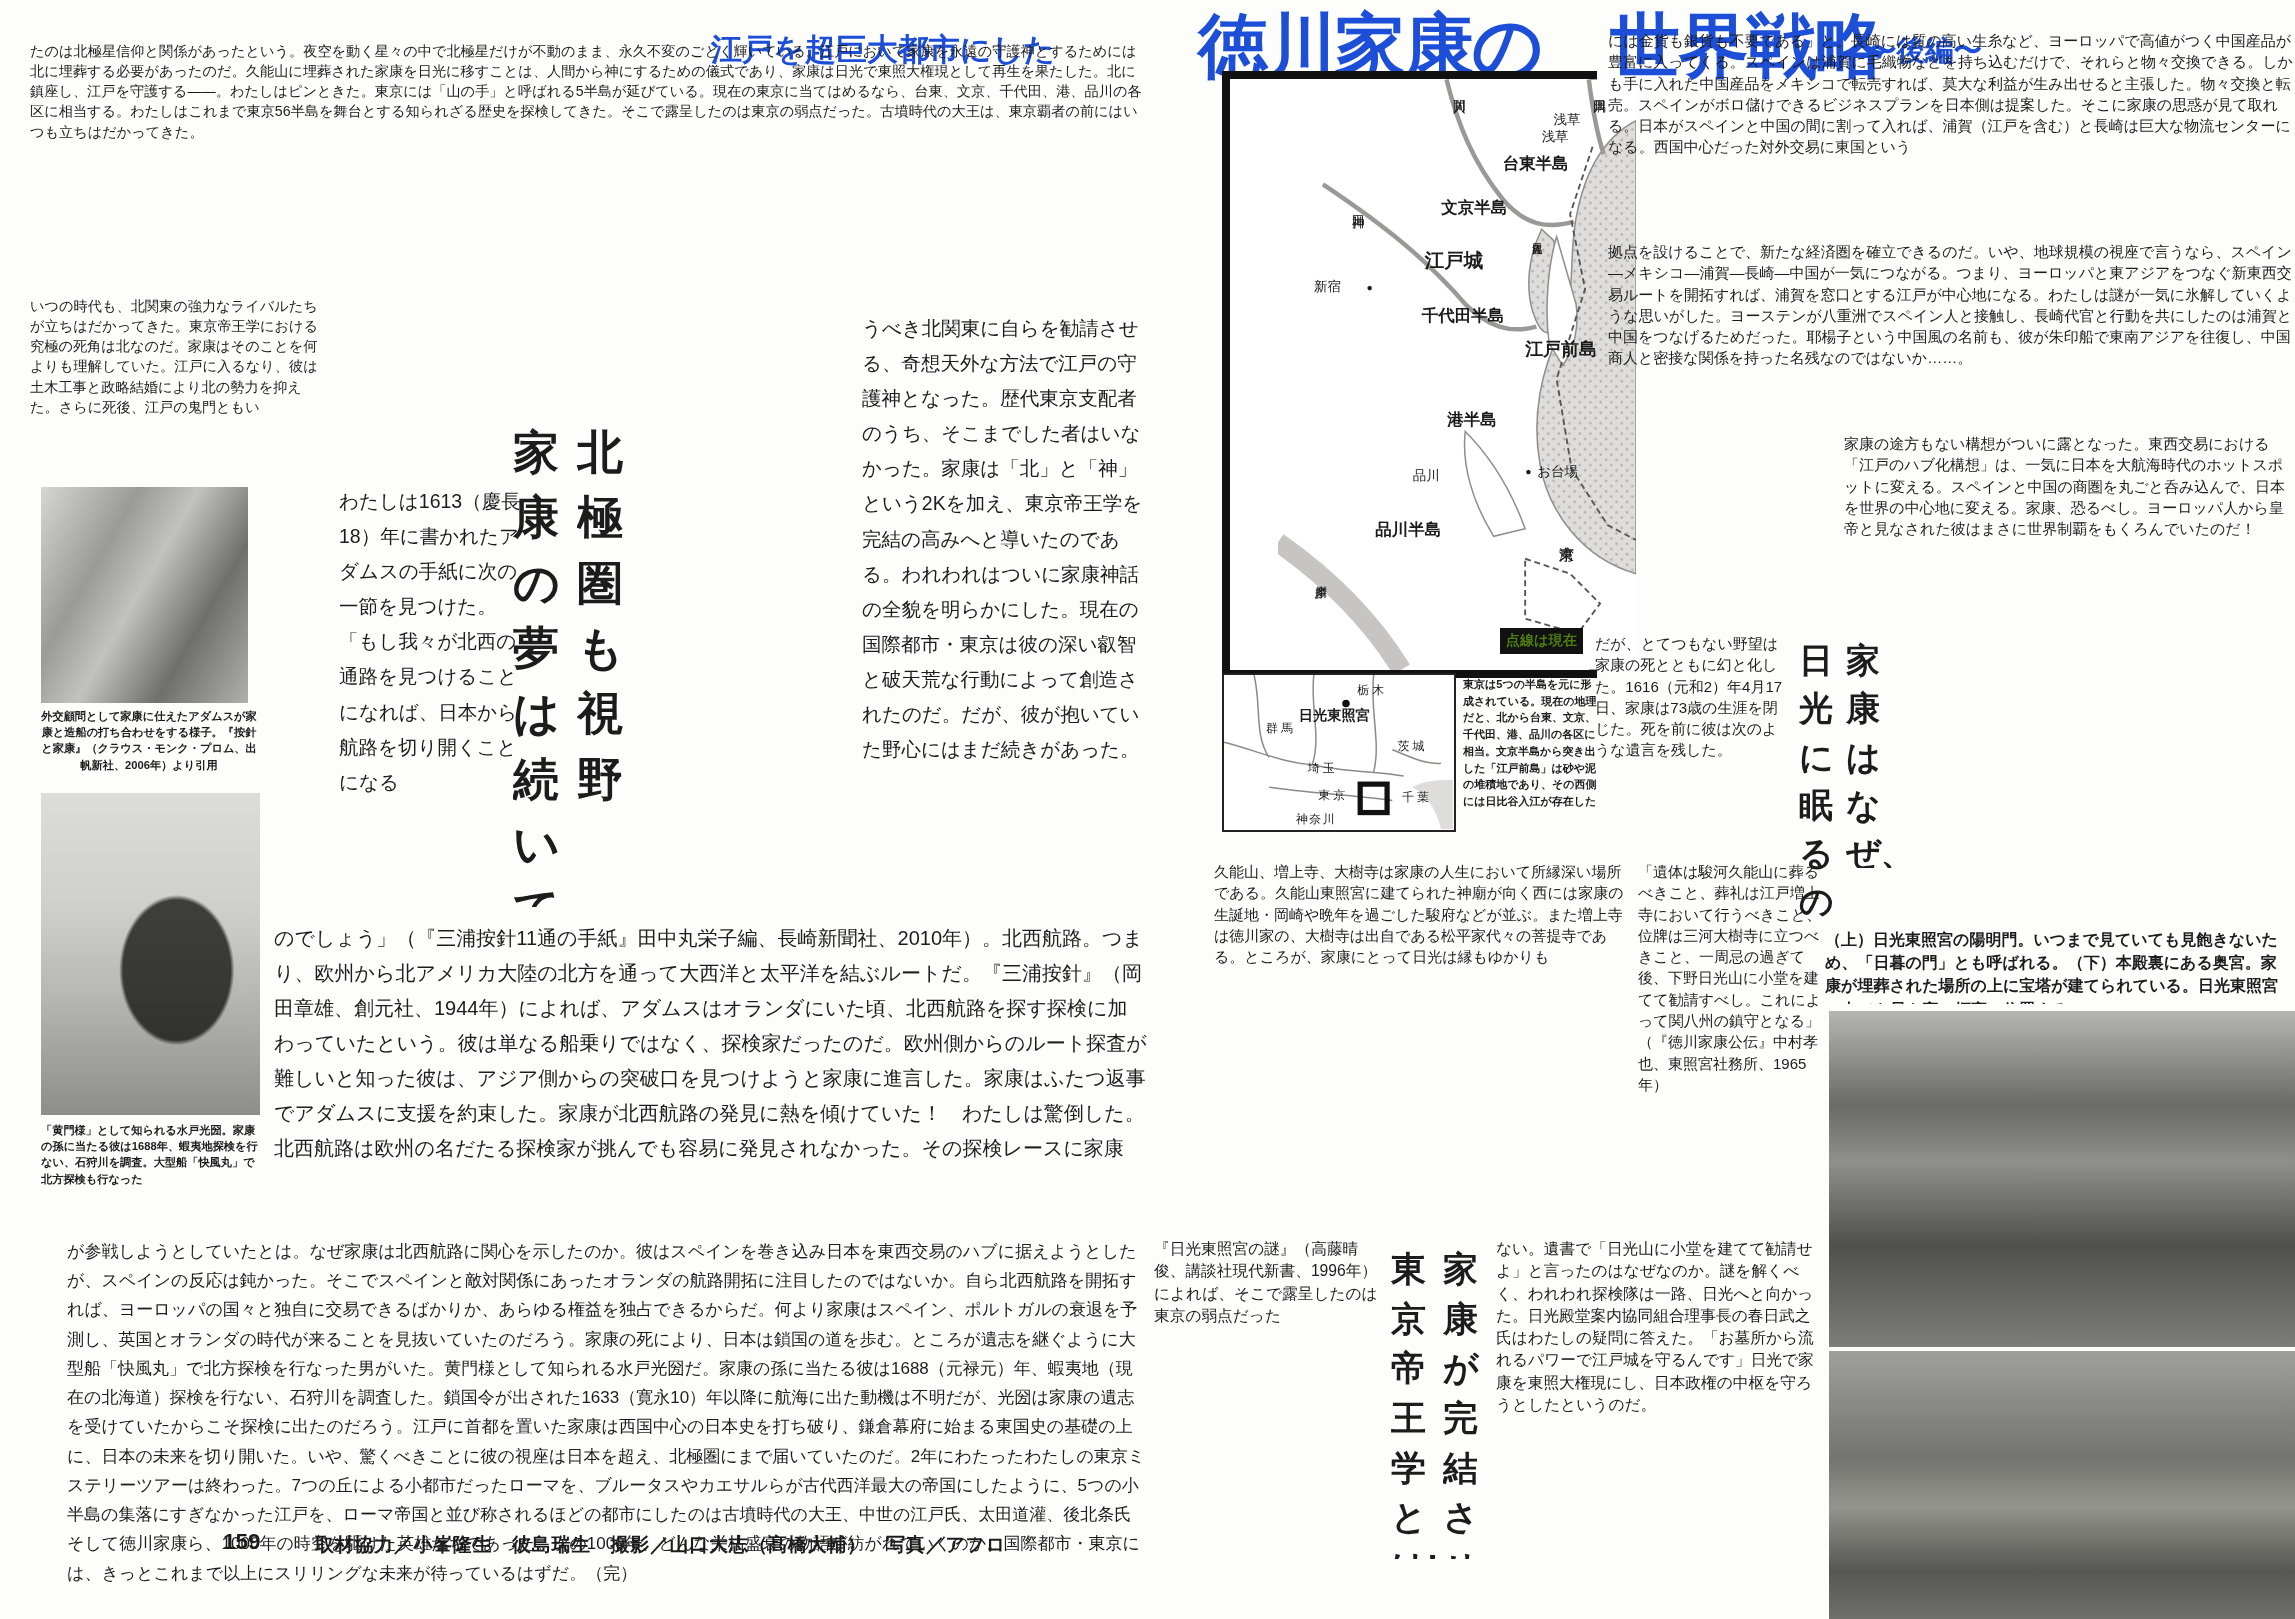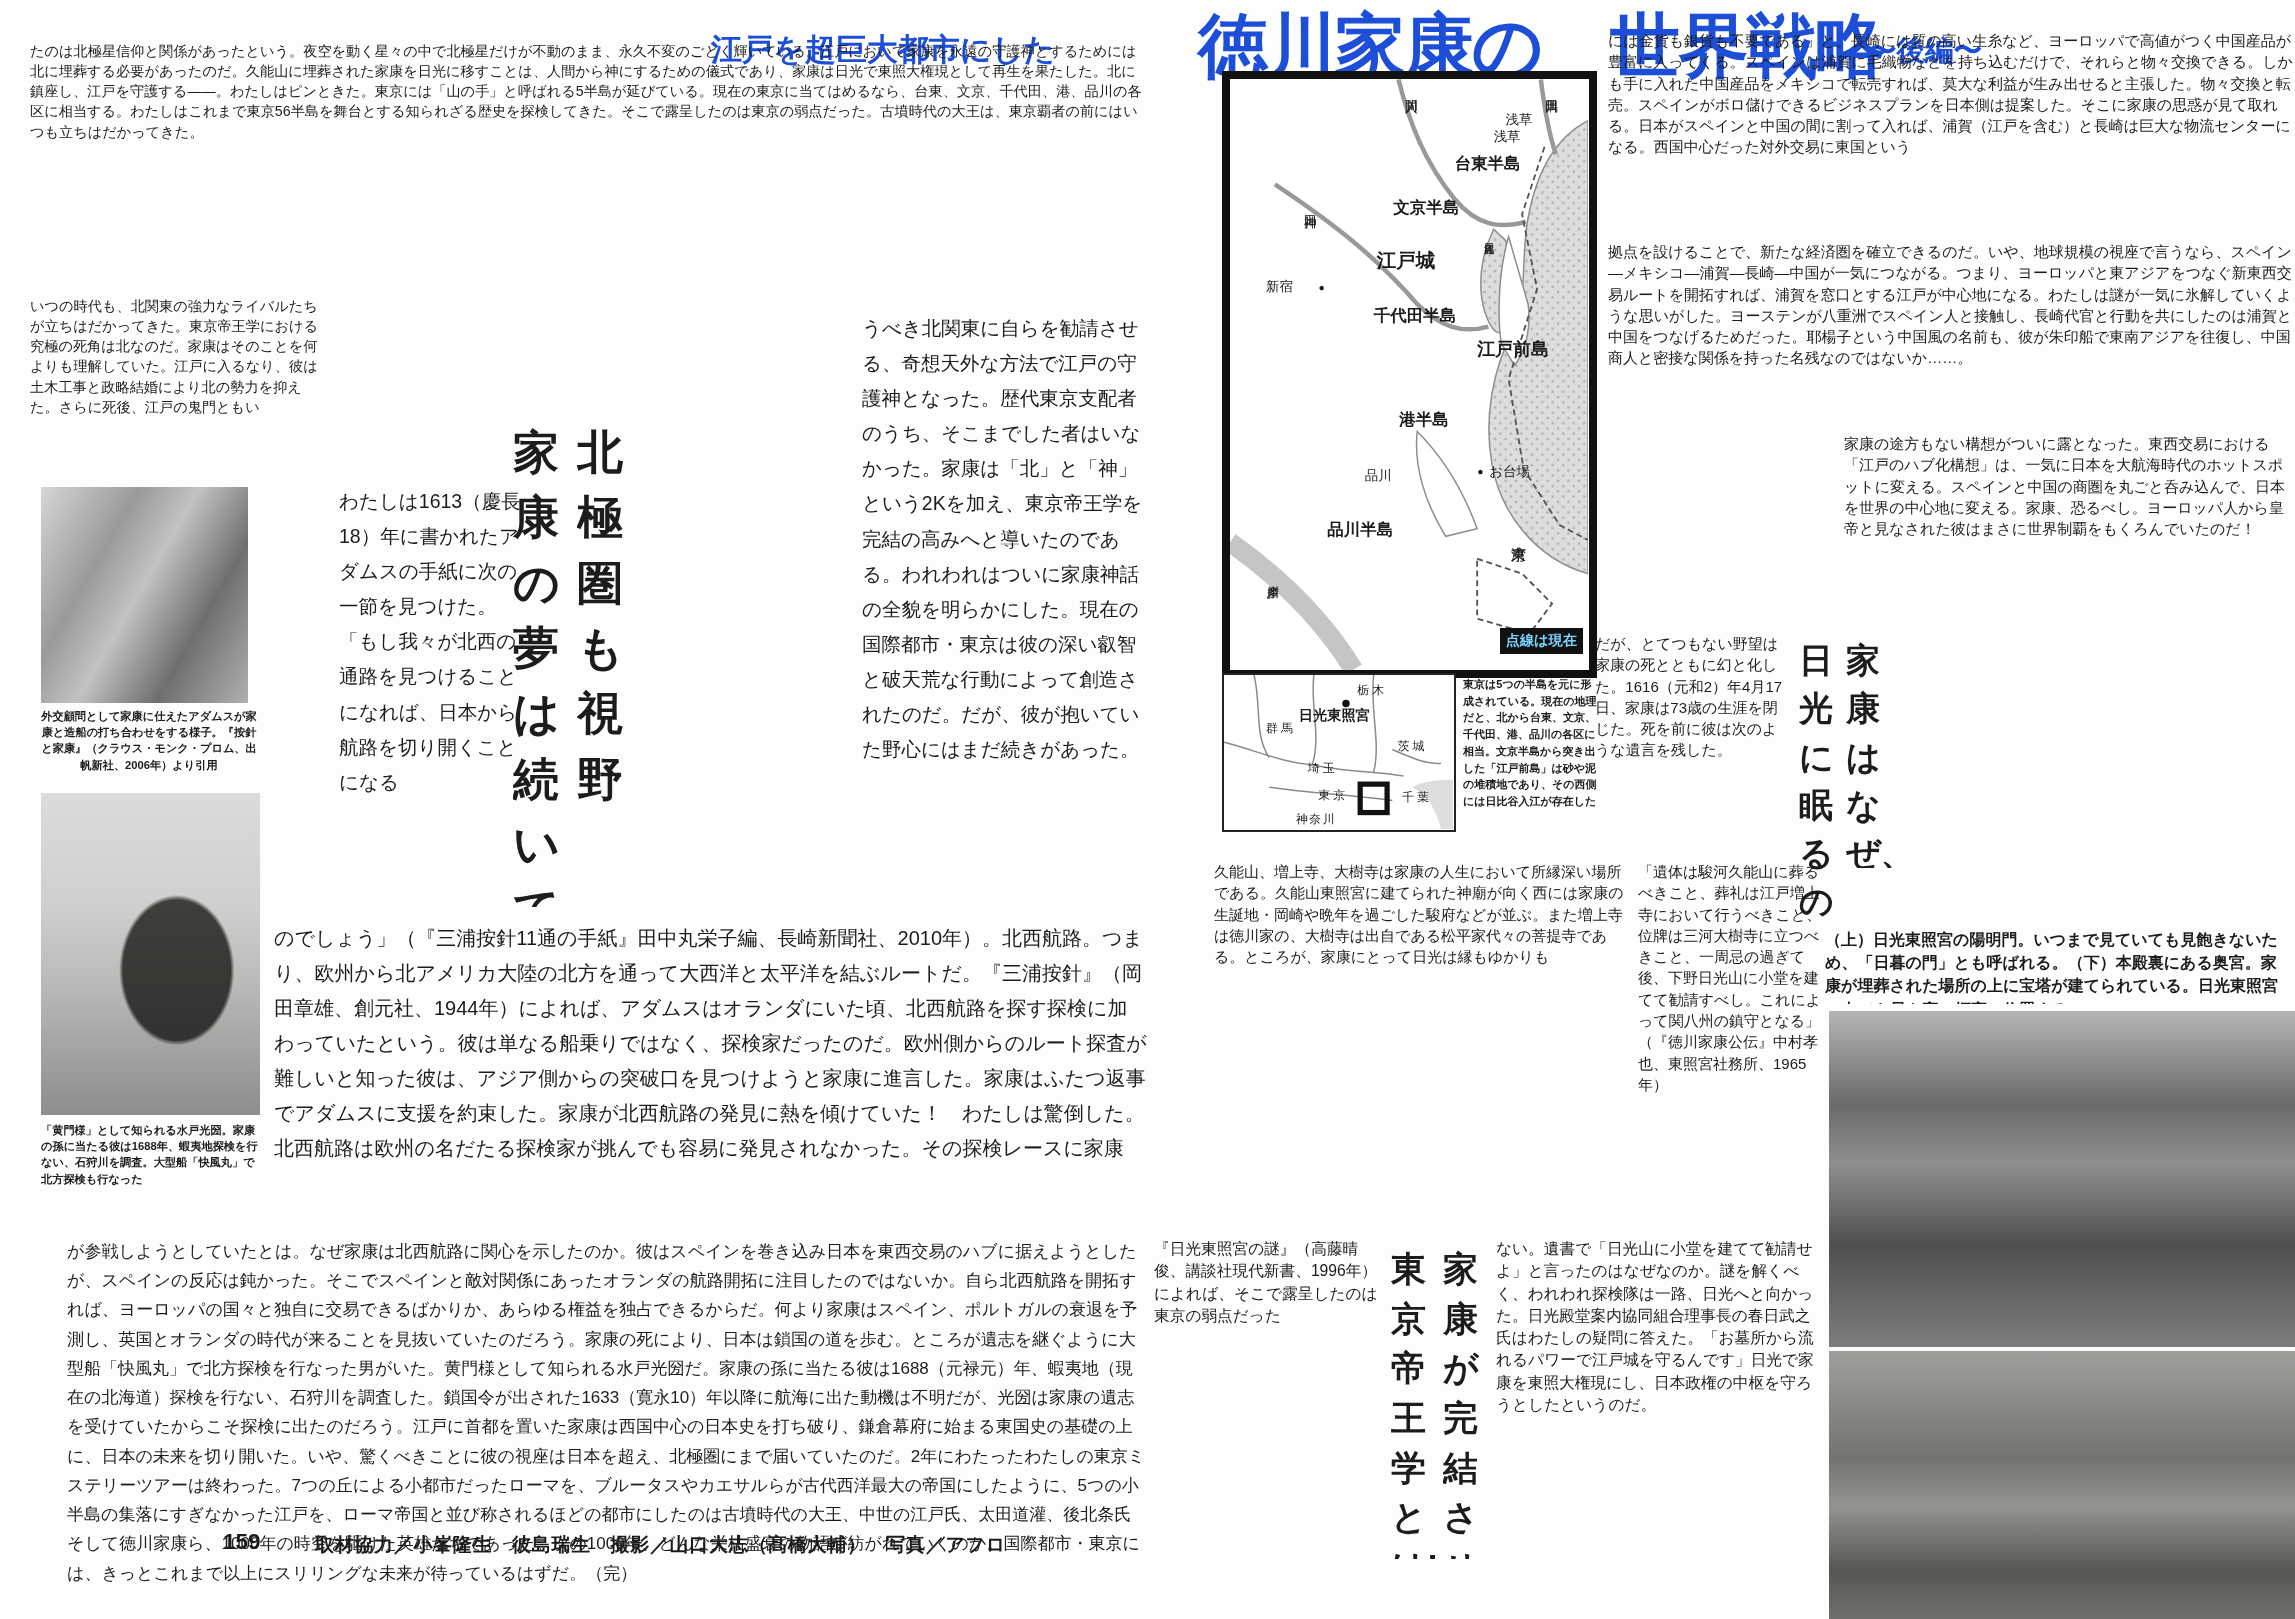--- a/index.html
+++ b/index.html
@@ -5,25 +5,25 @@
   html,body{margin:0;padding:0;background:#e8e8e6;}
   #stage{position:relative;width:2295px;height:1619px;background:#fdfdfc;overflow:hidden;
          font-family:"Liberation Sans","DejaVu Sans",sans-serif;color:#1c1c1c;}
   .tb{position:absolute;overflow:hidden;}
   .hz{writing-mode:horizontal-tb;line-height:1.42;}
   .bd{font-weight:bold;}
   .photo{position:absolute;}
   .caption{position:absolute;font-weight:bold;line-height:1.45;overflow:hidden;}
   .hdr{position:absolute;white-space:nowrap;font-weight:bold;color:#1d4ed8;}
   #edo-map{position:absolute;left:1222px;top:71px;width:375px;height:607px;border:8.2px solid #111;
-           box-sizing:border-box;background:#fff;}
+           box-sizing:border-box;background:#fff;padding-left:48px;}
   #kanto-map{position:absolute;left:1222px;top:673px;width:234px;height:159px;border:2.2px solid #222;
              box-sizing:border-box;background:#fff;}
   #map-pointer{position:absolute;left:1274px;top:669px;width:165px;height:127px;}
-  #legend-badge{position:absolute;right:6px;bottom:16.5px;background:#111;color:#7dd3fc;font-weight:bold;
+  #legend-badge{position:absolute;right:6px;bottom:16.5px;background:#111;color:#4d7c0f;font-weight:bold;
                 font-size:14.2px;line-height:1.3;padding:3.7px 6px;text-align:center;}
   #footer-pageno{position:absolute;left:223px;top:1529px;font-size:22.5px;font-weight:bold;}
   #footer-credits{position:absolute;left:315px;top:1532px;font-size:19px;font-weight:bold;letter-spacing:0.7px;}
   svg text{font-family:"Liberation Sans","DejaVu Sans",sans-serif;fill:#1a1a1a;}
   .ph-adams{background:linear-gradient(120deg,#d6d6d4 0%,#9a9a98 30%,#c2c2c0 48%,#6f6f6d 72%,#b0b0ae 100%);}
   .ph-mito{background:linear-gradient(#dcdcda 0%,#cfcfcd 35%,#b9b9b7 60%,#8d8d8b 100%),radial-gradient(ellipse at 62% 55%,#4c4c4a 0%,#4c4c4a 28%,transparent 30%);background-blend-mode:multiply;}
   .ph-yomei{background:linear-gradient(#b5b5b3 0%,#6a6a68 28%,#8f8f8d 45%,#4f4f4d 70%,#7d7d7b 100%);}
   .ph-oku{background:linear-gradient(#9f9f9d 0%,#73736f 40%,#95958f 58%,#565652 82%,#6f6f6b 100%);}
 </style>
 </head>

